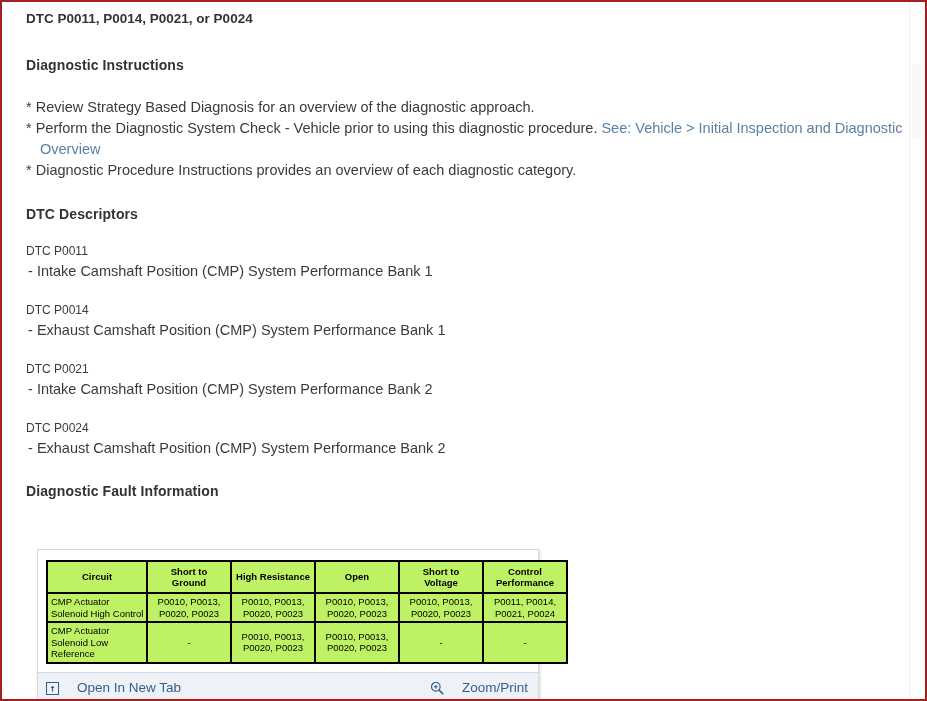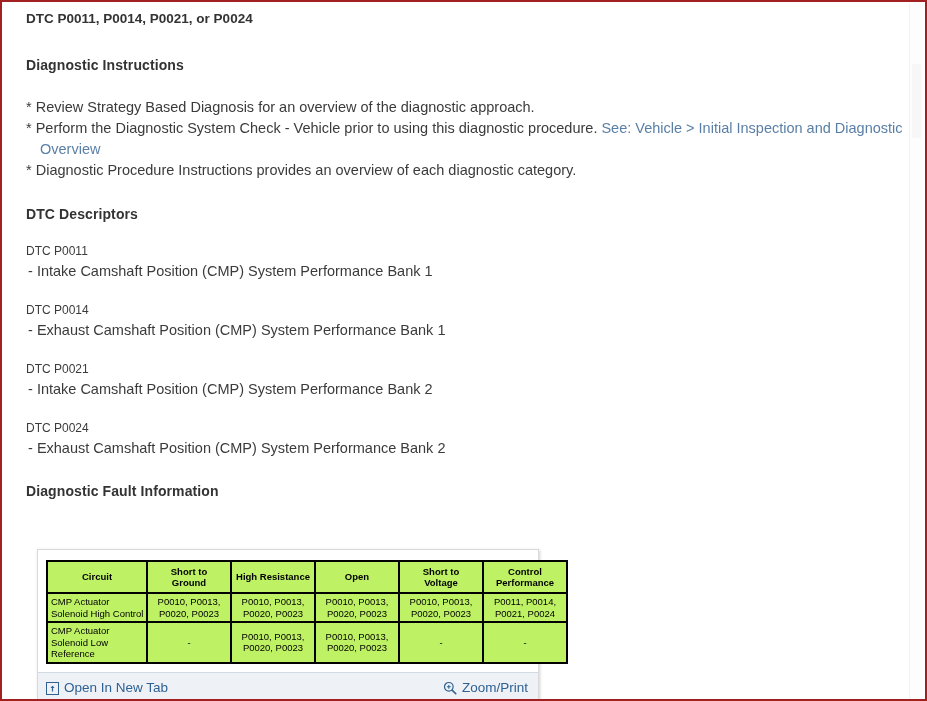--- a/index.html
+++ b/index.html
@@ -173,21 +173,21 @@
     align-items: center;
     background: #eef2f7;
     border-top: 1px solid #d2dae4;
     padding: 4px 10px 5px 8px;
     height: 23px;
     box-sizing: content-box;
   }
   .action-link {
     display: flex;
     align-items: center;
-    gap: 5px;
+    gap: 18px;
     color: #2f6192;
     font-size: 13.5px;
     text-decoration: none;
     cursor: pointer;
     line-height: 16px;
     justify-content: flex-end;
   }
   .action-link svg { display: block; }
 </style>
 </head>

